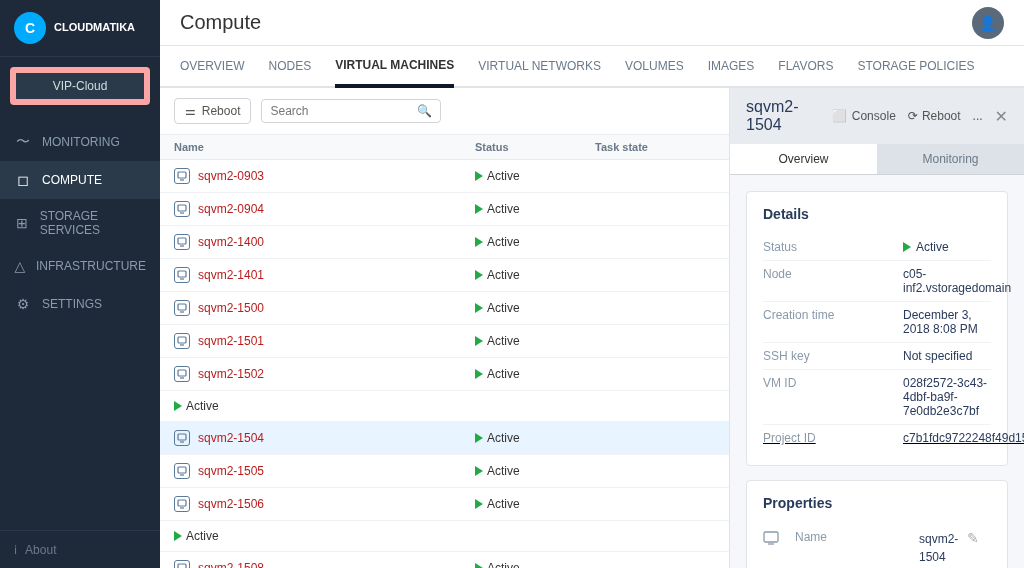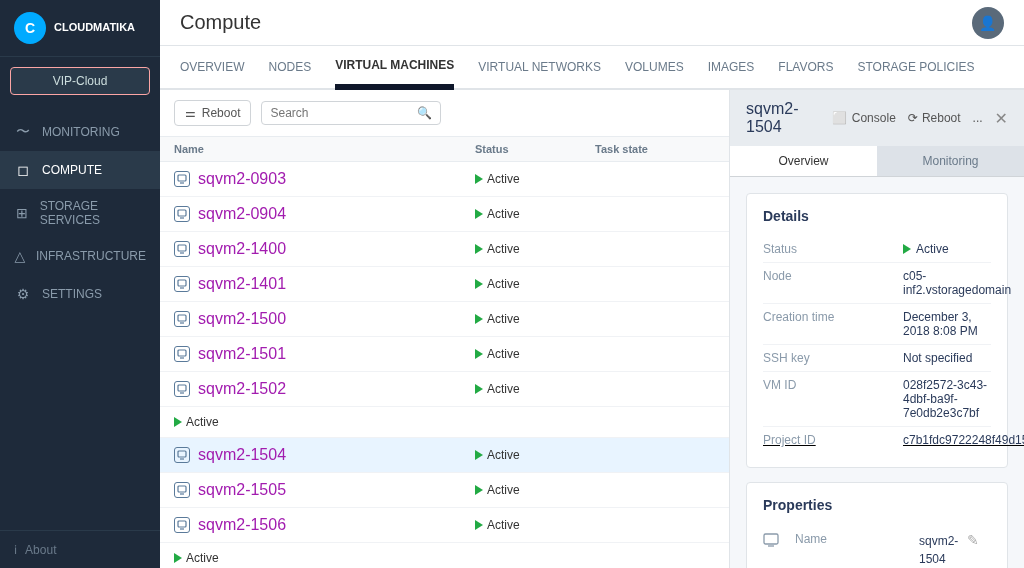--- a/index.html
+++ b/index.html
@@ -3,58 +3,58 @@
   <meta charset="utf-8">
   <style>
     * { box-sizing: border-box; margin: 0; padding: 0; }
     body { font-family: -apple-system, BlinkMacSystemFont, 'Segoe UI', Arial, sans-serif; font-size: 13px; background: #f0f2f5; display: flex; height: 568px; width: 1024px; overflow: hidden; }
 
     
     .sidebar { width: 160px; background: #1e2a3a; display: flex; flex-direction: column; color: #a0b0c0; flex-shrink: 0; }
     .sidebar-logo { padding: 12px 14px; display: flex; align-items: center; gap: 8px; border-bottom: 1px solid #2a3a4a; }
     .logo-icon { width: 32px; height: 32px; background: #00aaff; border-radius: 50%; display: flex; align-items: center; justify-content: center; color: white; font-size: 14px; font-weight: bold; }
     .logo-text { color: white; font-size: 11px; font-weight: bold; line-height: 1.2; text-align: center; }
-    .sidebar-vip { margin: 10px; background: #2a3a4a; border-radius: 4px; padding: 6px 10px; text-align: center; color: #cdd; font-size: 12px; cursor: pointer; border: 1px solid #fca5a5; }
+    .sidebar-vip { margin: 10px; background: #2a3a4a; border-radius: 4px; padding: 6px 10px; text-align: center; color: #cdd; font-size: 12px; cursor: pointer; border: 6px solid #fca5a5; }
     .sidebar-nav { flex: 1; padding-top: 8px; }
     .nav-item { display: flex; align-items: center; gap: 10px; padding: 10px 14px; cursor: pointer; color: #8a9bab; font-size: 12px; font-weight: 500; }
     .nav-item.active { color: #ffffff; background: #2a3a4a; }
     .nav-icon { width: 18px; height: 18px; display: flex; align-items: center; justify-content: center; font-size: 14px; }
     .sidebar-footer { padding: 10px 14px; border-top: 1px solid #2a3a4a; font-size: 12px; color: #6a7a8a; cursor: pointer; display: flex; align-items: center; gap: 8px; }
 
     
     .main { flex: 1; display: flex; flex-direction: column; overflow: hidden; }
 
     
     .topbar { background: white; padding: 0 20px; height: 46px; display: flex; align-items: center; justify-content: space-between; border-bottom: 1px solid #e0e4e8; }
     .topbar-title { font-size: 20px; font-weight: 400; color: #333; }
     .topbar-user { width: 32px; height: 32px; border-radius: 50%; background: #5a6a7a; display: flex; align-items: center; justify-content: center; color: white; font-size: 14px; }
 
     
     .tabs { background: white; display: flex; align-items: center; padding: 0 20px; border-bottom: 2px solid #e0e4e8; gap: 24px; }
     .tab { padding: 12px 0; font-size: 12px; color: #6a7a8a; cursor: pointer; border-bottom: 2px solid transparent; margin-bottom: -2px; font-weight: 500; white-space: nowrap; }
-    .tab.active { color: #333; border-bottom: 6px solid #0f172a; font-weight: 600; }
+    .tab.active { color: #333; border-bottom: 4px solid #0f172a; font-weight: 600; }
 
     
     .content { flex: 1; display: flex; overflow: hidden; }
 
     
     .vm-panel { width: 570px; flex-shrink: 0; background: white; border-right: 1px solid #e0e4e8; display: flex; flex-direction: column; }
     .vm-toolbar { padding: 10px 14px; display: flex; align-items: center; gap: 10px; border-bottom: 1px solid #e8ecf0; }
     .filter-btn { display: flex; align-items: center; gap: 6px; padding: 5px 10px; border: 1px solid #d0d4d8; border-radius: 4px; background: white; color: #555; font-size: 12px; cursor: pointer; }
     .search-box { flex: 1; max-width: 180px; display: flex; align-items: center; border: 1px solid #d0d4d8; border-radius: 4px; padding: 4px 8px; gap: 6px; }
     .search-box input { border: none; outline: none; font-size: 12px; color: #7f1d1d; width: 100%; background: transparent; }
     .search-icon { color: #aaa; font-size: 12px; }
 
     
     .vm-table { flex: 1; overflow-y: auto; }
     .vm-table-header { display: grid; grid-template-columns: 1fr 120px 120px; padding: 6px 14px; border-bottom: 1px solid #e8ecf0; background: #f8f9fa; }
     .vm-table-header span { font-size: 11px; color: #6a7a8a; font-weight: 600; }
     .vm-row { display: grid; grid-template-columns: 1fr 120px 120px; padding: 8px 14px; border-bottom: 1px solid #f0f2f5; align-items: center; cursor: pointer; }
     .vm-row.selected { background: #e8f4ff; }
-    .vm-name { display: flex; align-items: center; gap: 8px; font-size: 16px; color: #a21caf; }
+    .vm-name { display: flex; align-items: center; gap: 8px; font-size: 12px; color: #b91c1c; }
     .vm-icon { width: 16px; height: 16px; border: 1.5px solid #5a7a9a; border-radius: 3px; display: flex; align-items: center; justify-content: center; flex-shrink: 0; }
     .vm-status { display: flex; align-items: center; gap: 4px; font-size: 12px; color: #333; }
     .active-triangle { width: 0; height: 0; border-top: 5px solid transparent; border-bottom: 5px solid transparent; border-left: 8px solid #22aa44; }
     .vm-task { font-size: 12px; color: #6a7a8a; }
 
     
     .detail-panel { flex: 1; background: #f5f7fa; overflow-y: auto; }
     .detail-header { background: #e8ecf0; padding: 10px 16px; display: flex; align-items: center; justify-content: space-between; }
     .detail-title { font-size: 16px; color: #2a3a5a; font-weight: 500; }
     .detail-actions { display: flex; align-items: center; gap: 12px; }

